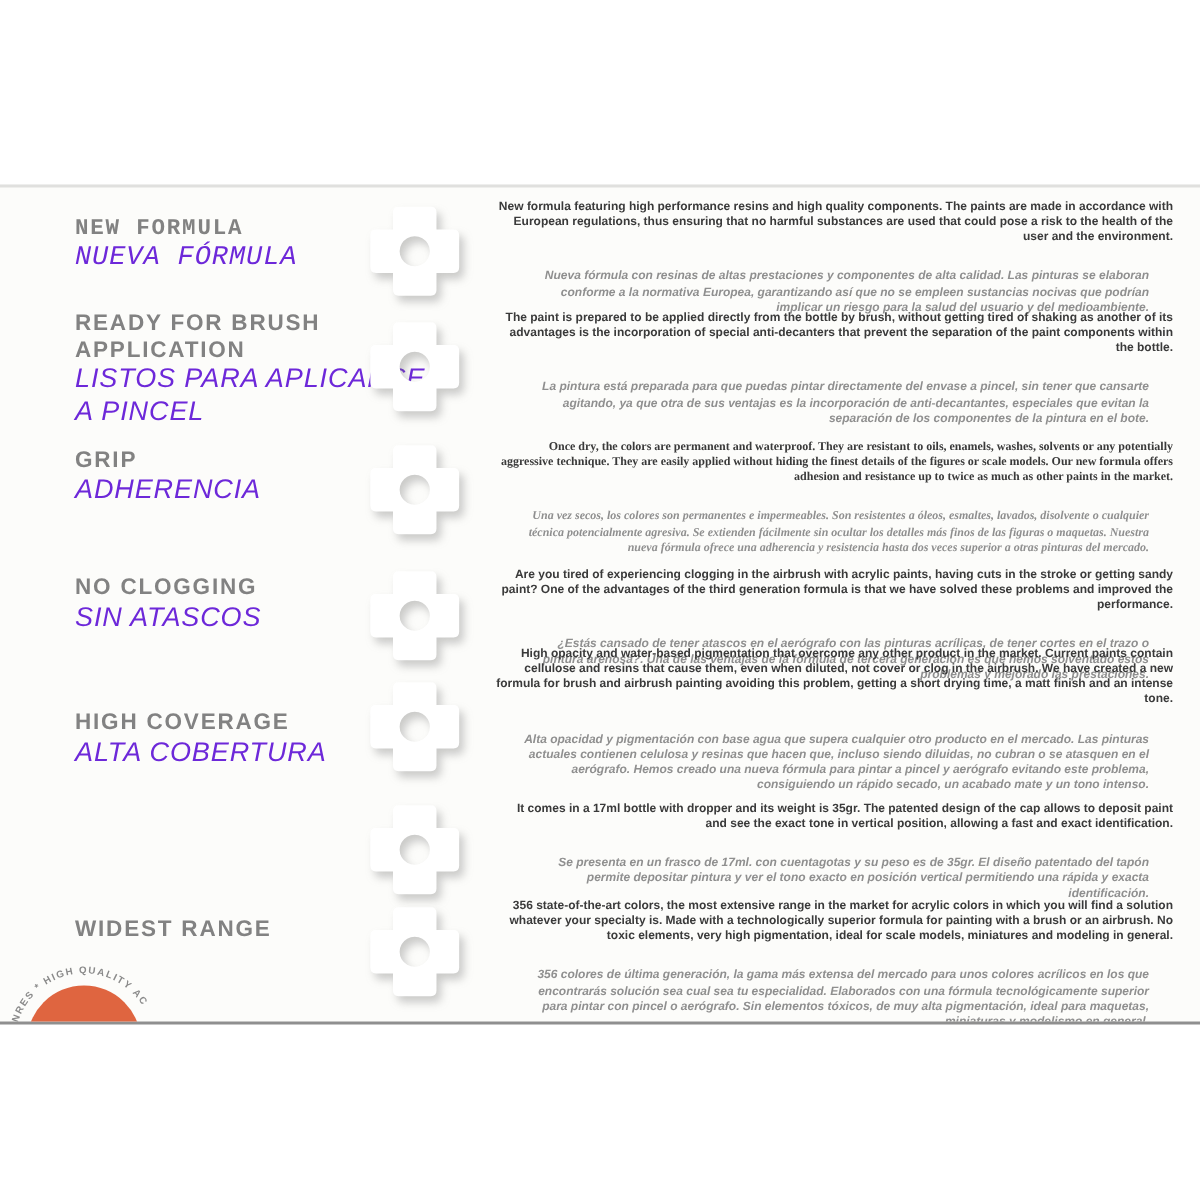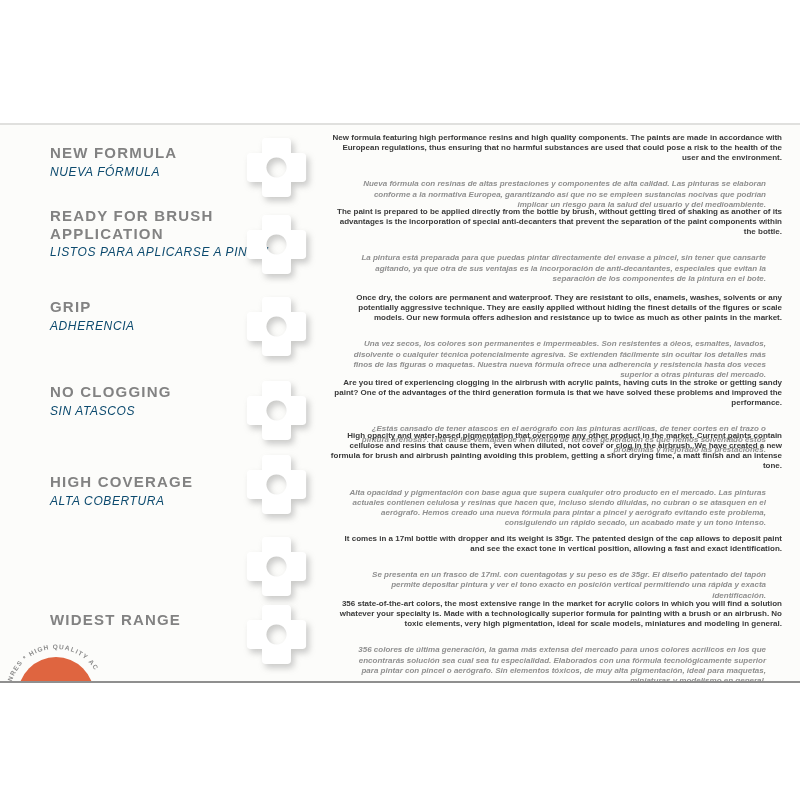--- a/index.html
+++ b/index.html
@@ -11,22 +11,22 @@
     position:absolute;left:0;top:123px;width:800px;height:556px;
     background:#fcfcfa;border-top:2px solid #e0e0de;border-bottom:2px solid #8f8f8f;
     overflow:hidden;
   }
   .ft-title{
     position:absolute;left:50px;width:238px;
     font-weight:bold;font-size:15px;letter-spacing:1.2px;line-height:1.18;
     color:#828282;
   }
   .ft-sub{
-    font-weight:normal;font-style:italic;font-size:12px;letter-spacing:0.6px;
-    color:#0c4a6e;
+    font-weight:normal;font-style:italic;font-size:18px;letter-spacing:0.6px;
+    color:#6d28d9;
     text-align:center;
   }
   .cap-icon{
     position:absolute;left:245px;width:63px;height:63px;
     filter:drop-shadow(3px 4px 3px rgba(110,110,110,0.35));
   }
   .para{
     position:absolute;left:330px;width:452px;text-align:right;
     font-size:8px;line-height:1.27;
   }
@@ -34,21 +34,21 @@
   .p-es{margin:16px;font-weight:bold;font-style:italic;color:#8f8f8f;}
   .logo-svg{position:absolute;left:0px;top:518px;width:130px;height:40px;overflow:hidden;}
   .logo-arc{font-size:6.5px;font-weight:bold;letter-spacing:1.1px;fill:#8a8a8a;}
   .logo-mono{font-size:30px;font-weight:bold;fill:#ffffff;letter-spacing:3px;}
 </style>
 </head>
 <body>
 
 <div class="band">
 
-  <div class="ft-title" style="top:19px;">
+  <div class="ft-title" style="top:19px;font-family:Liberation Mono, monospace;">
     <span>NEW FORMULA</span><br>
     <span class="ft-sub">NUEVA FÓRMULA</span>
   </div>
   <div class="ft-title" style="top:82px;">
     <span>READY FOR BRUSH APPLICATION</span><br>
     <span class="ft-sub">LISTOS PARA APLICARSE A PINCEL</span>
   </div>
   <div class="ft-title" style="top:173px;">
     <span>GRIP</span><br>
     <span class="ft-sub">ADHERENCIA</span>
@@ -88,21 +88,21 @@
     </svg>
 
   <div class="para" style="top:8px;">
     <p class="p-en">New formula featuring high performance resins and high quality components. The paints are made in accordance with European regulations, thus ensuring that no harmful substances are used that could pose a risk to the health of the user and the environment.</p>
     <p class="p-es">Nueva fórmula con resinas de altas prestaciones y componentes de alta calidad. Las pinturas se elaboran conforme a la normativa Europea, garantizando así que no se empleen sustancias nocivas que podrían implicar un riesgo para la salud del usuario y del medioambiente.</p>
   </div>
   <div class="para" style="top:82px;">
     <p class="p-en">The paint is prepared to be applied directly from the bottle by brush, without getting tired of shaking as another of its advantages is the incorporation of special anti-decanters that prevent the separation of the paint components within the bottle.</p>
     <p class="p-es">La pintura está preparada para que puedas pintar directamente del envase a pincel, sin tener que cansarte agitando, ya que otra de sus ventajas es la incorporación de anti-decantantes, especiales que evitan la separación de los componentes de la pintura en el bote.</p>
   </div>
-  <div class="para" style="top:168px;">
+  <div class="para" style="top:168px;font-family:Liberation Serif, serif;">
     <p class="p-en">Once dry, the colors are permanent and waterproof. They are resistant to oils, enamels, washes, solvents or any potentially aggressive technique. They are easily applied without hiding the finest details of the figures or scale models. Our new formula offers adhesion and resistance up to twice as much as other paints in the market.</p>
     <p class="p-es">Una vez secos, los colores son permanentes e impermeables. Son resistentes a óleos, esmaltes, lavados, disolvente o cualquier técnica potencialmente agresiva. Se extienden fácilmente sin ocultar los detalles más finos de las figuras o maquetas. Nuestra nueva fórmula ofrece una adherencia y resistencia hasta dos veces superior a otras pinturas del mercado.</p>
   </div>
   <div class="para" style="top:253px;">
     <p class="p-en">Are you tired of experiencing clogging in the airbrush with acrylic paints, having cuts in the stroke or getting sandy paint? One of the advantages of the third generation formula is that we have solved these problems and improved the performance.</p>
     <p class="p-es">¿Estás cansado de tener atascos en el aerógrafo con las pinturas acrílicas, de tener cortes en el trazo o pintura arenosa?. Una de las ventajas de la fórmula de tercera generación es que hemos solventado estos problemas y mejorado las prestaciones.</p>
   </div>
   <div class="para" style="top:306px;">
     <p class="p-en">High opacity and water-based pigmentation that overcome any other product in the market. Current paints contain cellulose and resins that cause them, even when diluted, not cover or clog in the airbrush. We have created a new formula for brush and airbrush painting avoiding this problem, getting a short drying time, a matt finish and an intense tone.</p>
     <p class="p-es">Alta opacidad y pigmentación con base agua que supera cualquier otro producto en el mercado. Las pinturas actuales contienen celulosa y resinas que hacen que, incluso siendo diluidas, no cubran o se atasquen en el aerógrafo. Hemos creado una nueva fórmula para pintar a pincel y aerógrafo evitando este problema, consiguiendo un rápido secado, un acabado mate y un tono intenso.</p>

